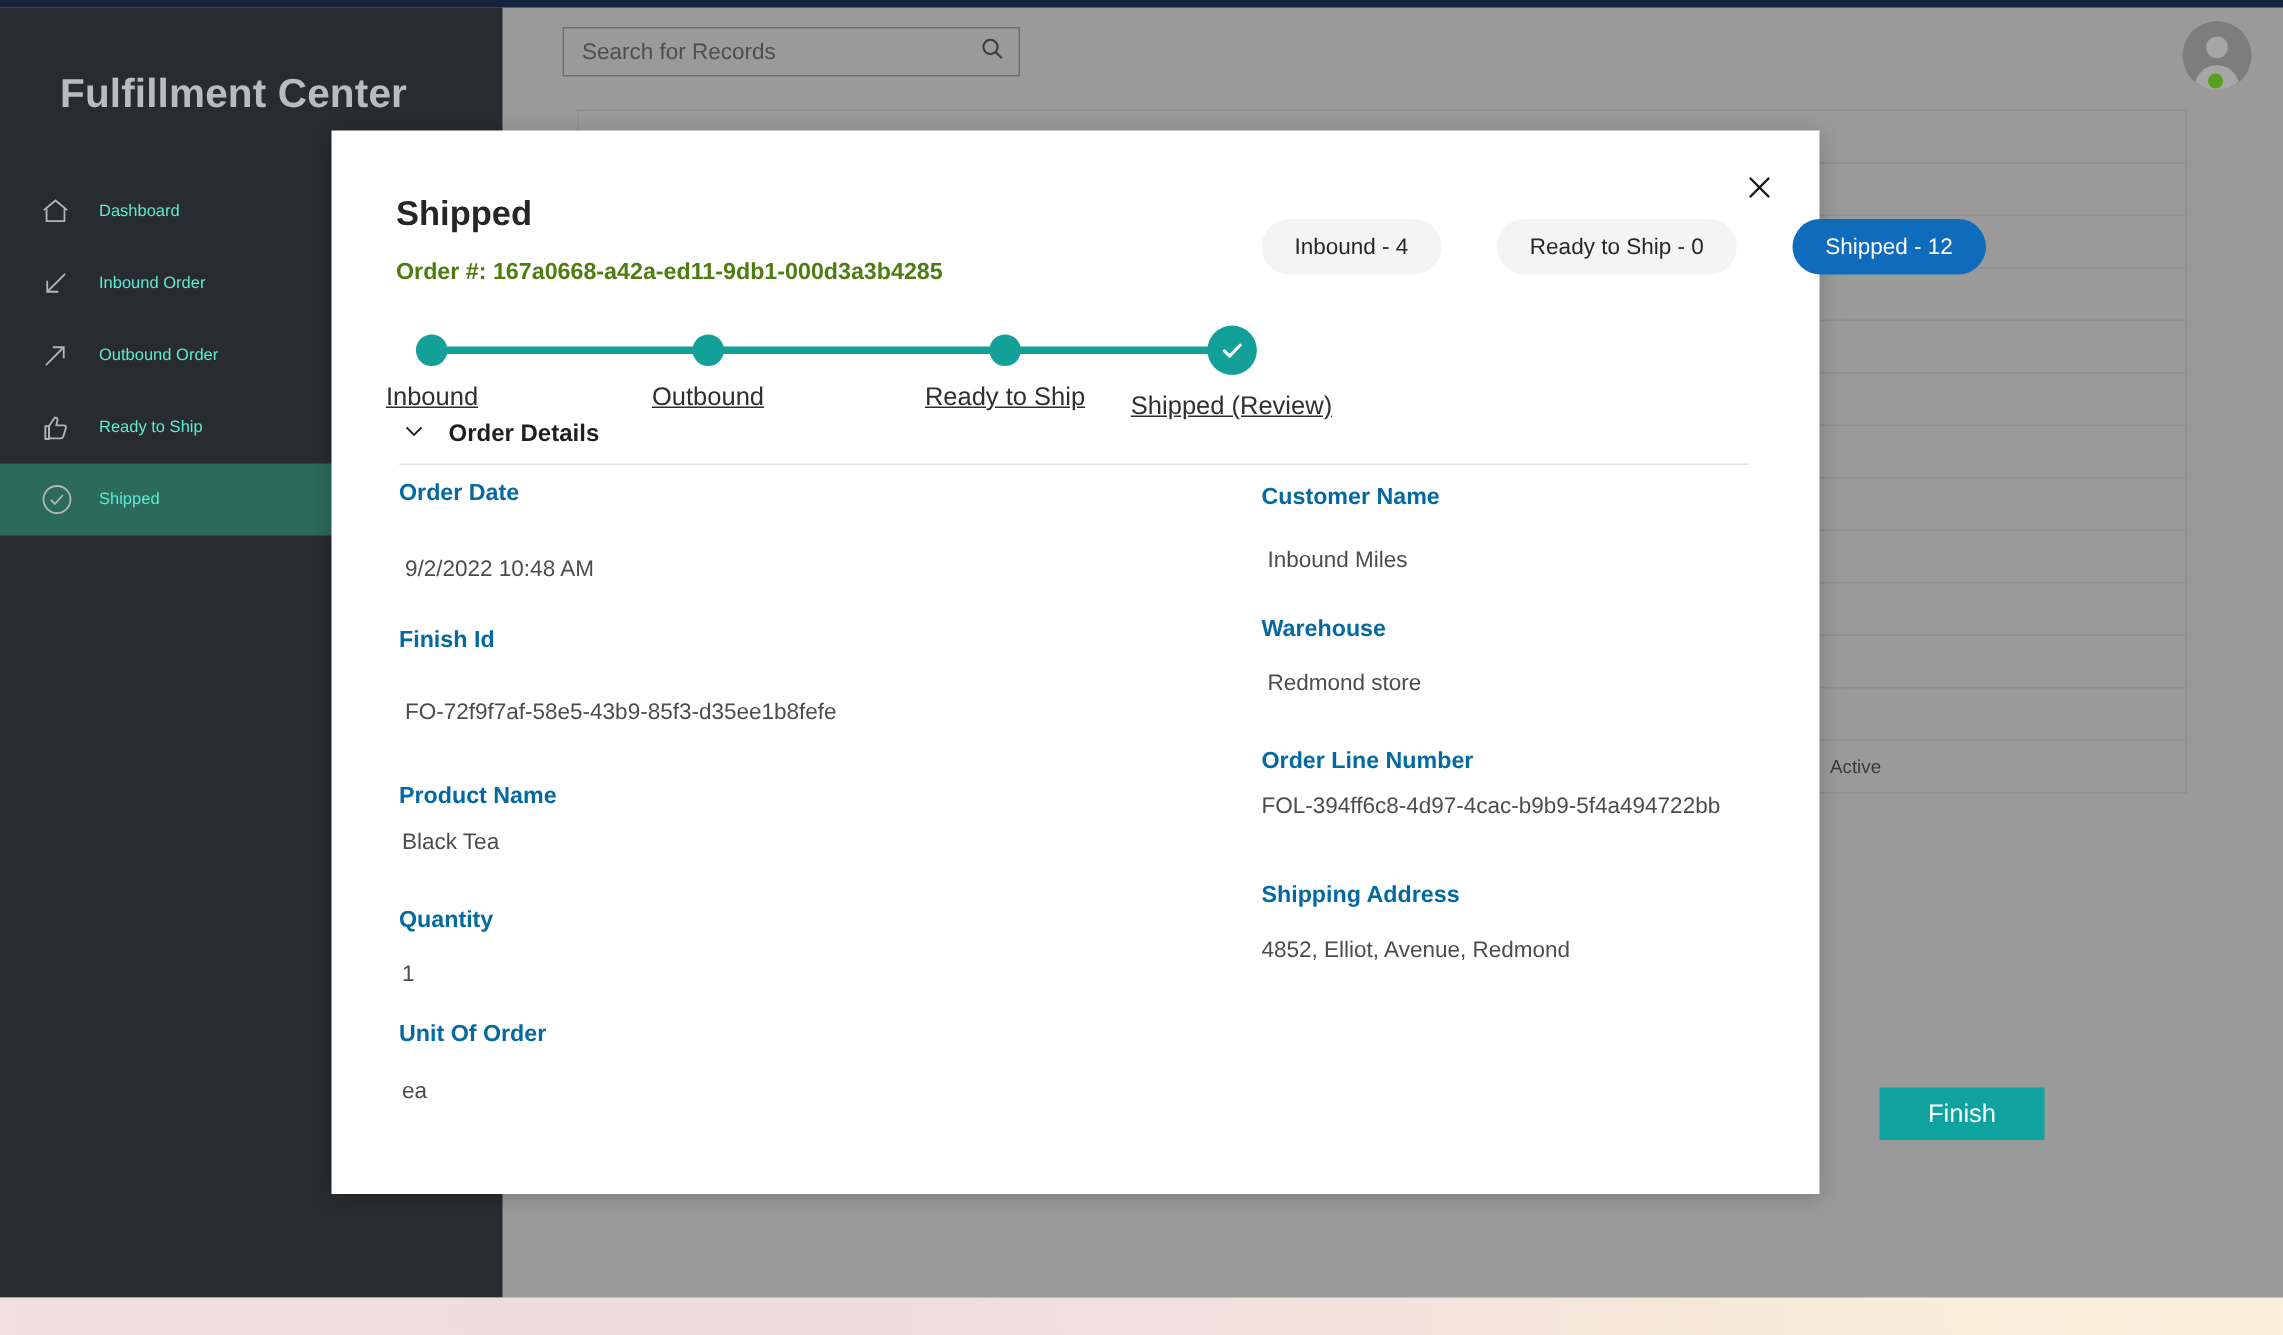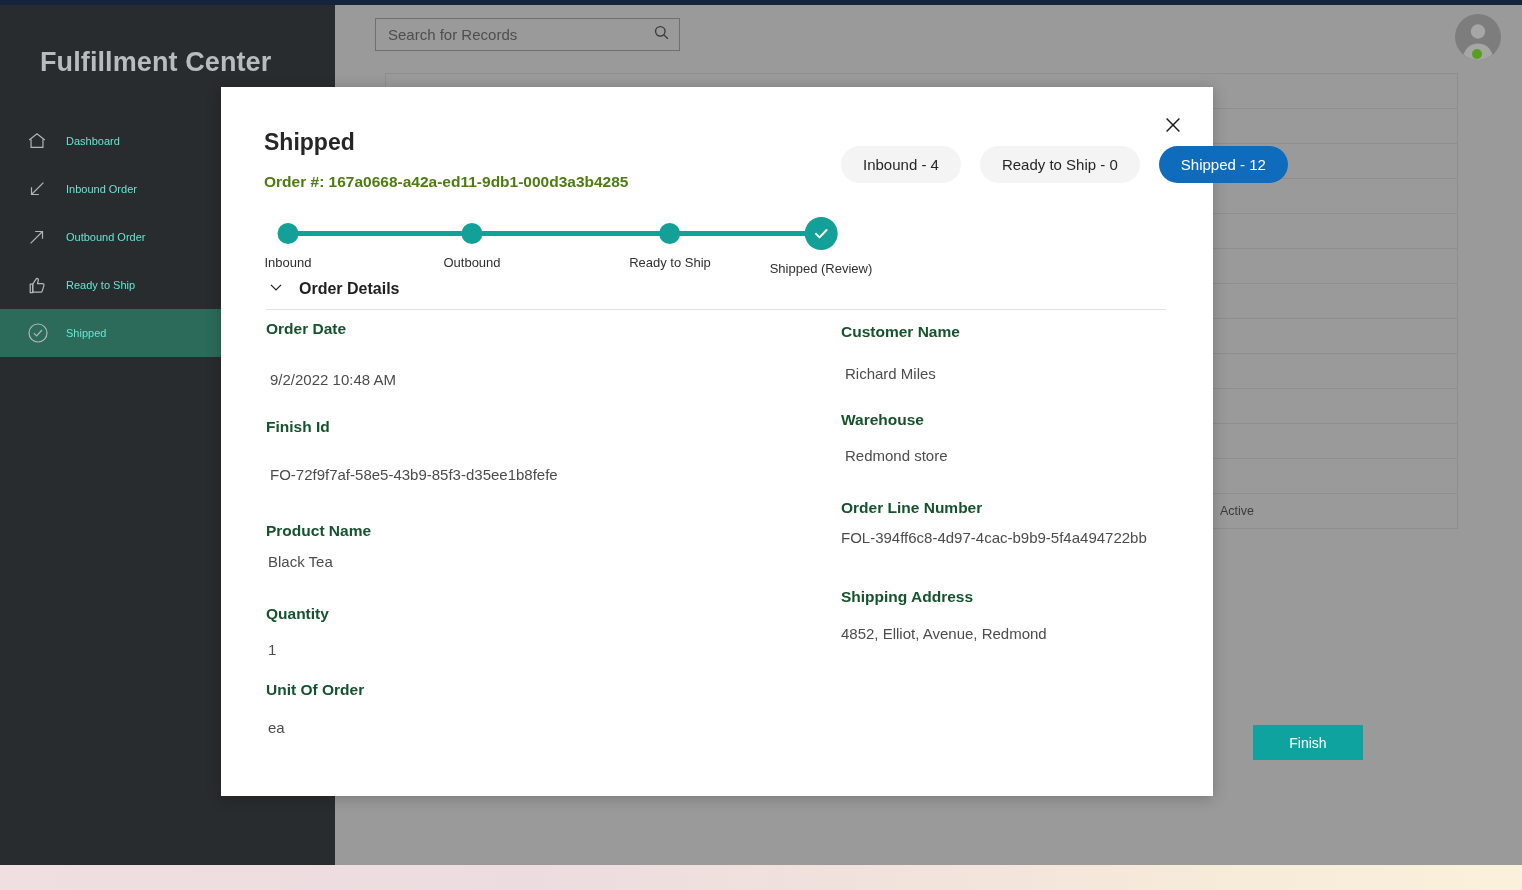--- a/index.html
+++ b/index.html
@@ -177,21 +177,21 @@
     font-size: 15.5px;
     font-weight: 600;
     color: #4d7c0f;
   }
 
   
   .pills {
     position: absolute;
     left: 620px; top: 59px;
     display: flex;
-    gap: 19px;
+    gap: 37px;
     align-items: center;
   }
   .pill {
     height: 37px;
     padding: 0 22px;
     border-radius: 19px;
     background: #f4f4f4;
     color: #262626;
     font-size: 15px;
     display: flex;
@@ -233,23 +233,24 @@
   }
   .step.final .dot {
     width: 33px; height: 33px;
     margin-top: 5px;
     display: flex;
     align-items: center;
     justify-content: center;
   }
   .step .slabel {
     margin-top: 11px;
-    font-size: 13px;
+    font-size: 17px;
     color: #2f2f2f;
     white-space: nowrap;
+    text-decoration: underline;
   }
 
   
   .details-toggle {
     position: absolute;
     left: 45px; top: 190px;
     display: flex;
     align-items: center;
     gap: 13px;
     cursor: pointer;
@@ -273,42 +274,42 @@
     width: 992px;
     display: flex;
   }
   .col-left { width: 620px; padding-left: 45px; }
   .col-right { width: 372px; padding-left: 0; }
 
   .field { margin-bottom: 4px; }
   .field-label {
     font-size: 15.5px;
     font-weight: 700;
-    color: #14532d;
+    color: #0369a1;
     line-height: 1.5;
   }
   .field-value {
     font-size: 15px;
     color: #4c4c4c;
     line-height: 1.5;
     padding-left: 4px;
   }
   .sp-l1 { height: 29px; }
   .sp-l2 { height: 19px; }
   .sp-r1 { height: 20px; }
   .clip { overflow: hidden; height: 17px; line-height: 1.1; }
 
   .finish-btn {
     position: absolute;
     left: 1032px;
     top: 638px;
     width: 110px; height: 35px;
     background: #0fa3a0;
     color: #ffffff;
-    font-size: 14px;
+    font-size: 17px;
     border: none;
     font-family: inherit;
     cursor: pointer;
   }
 </style>
 </head>
 <body>
 
 <div id="app">
 
@@ -549,21 +550,21 @@
           <div style="height:16px"></div>
           <div class="field-value" style="padding-left:2px">ea</div>
         </div>
       </div>
 
       <div class="col-right">
         <div style="height:3px"></div>
         <div class="field">
           <div class="field-label">Customer Name</div>
           <div class="sp-r1"></div>
-          <div class="field-value">Richard Miles</div>
+          <div class="field-value">Inbound Miles</div>
         </div>
         <div style="height:18px"></div>
         <div class="field">
           <div class="field-label">Warehouse</div>
           <div style="height:14px"></div>
           <div class="field-value">Redmond store</div>
         </div>
         <div style="height:24px"></div>
         <div class="field">
           <div class="field-label">Order Line Number</div>

